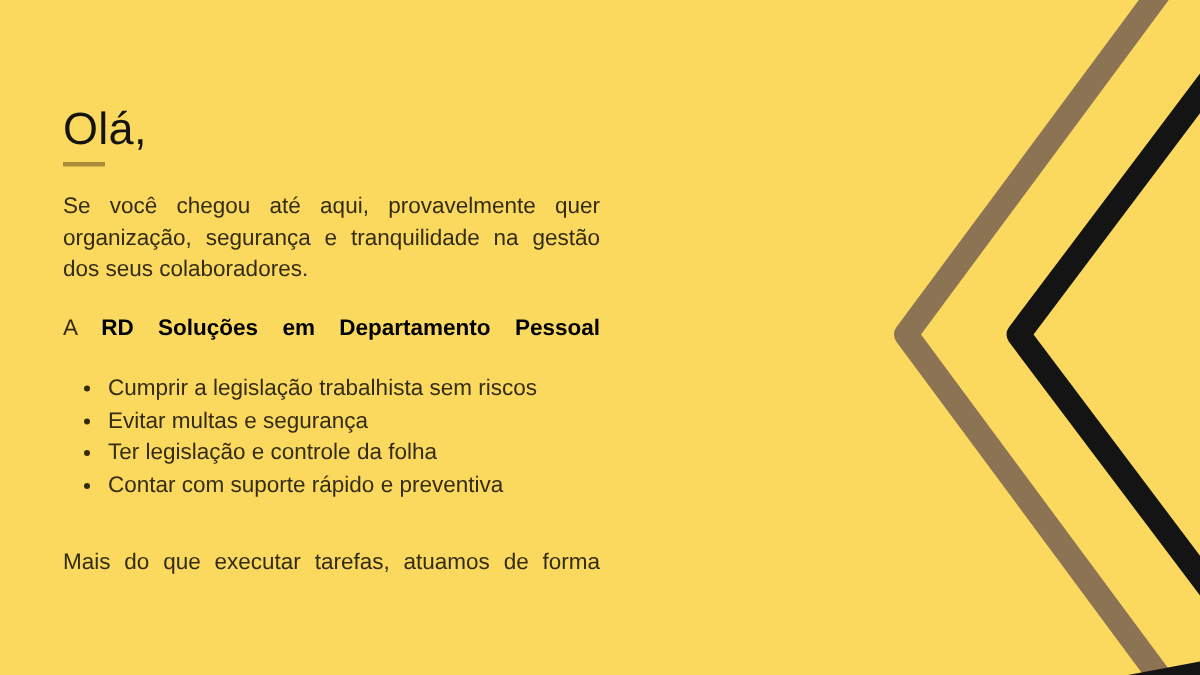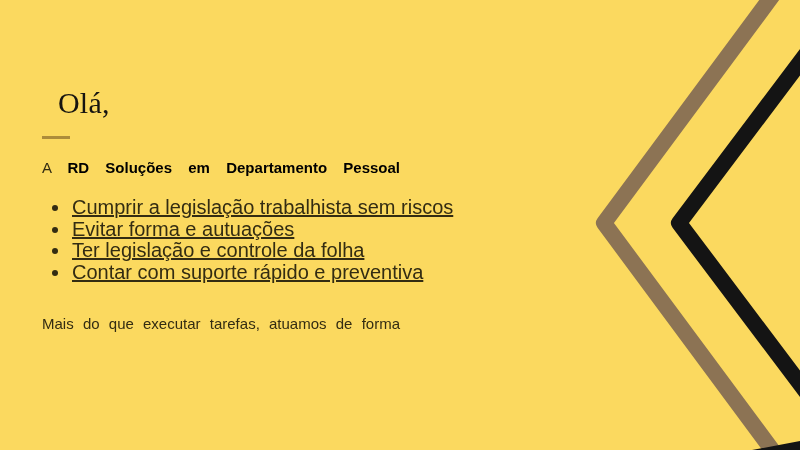--- a/index.html
+++ b/index.html
@@ -22,22 +22,22 @@
 
   .content {
     position: absolute;
     left: 42px;
     top: 70px;
     width: 358px;
     color: #332C12;
   }
 
   .title {
-    margin: 16px;
-    font-family: Liberation Serif, serif;
+    margin: 0;
+    font-family: Liberation Sans, sans-serif;
     font-weight: 500;
     font-size: 30px;
     line-height: 34px;
     letter-spacing: 0.2px;
     color: #161410;
   }
 
   .title-rule {
     width: 28px;
     height: 3px;
@@ -51,51 +51,55 @@
   .p3 { margin-top: 30px; }
 
   .line { white-space: nowrap; }
   .jl { text-align: justify; text-align-last: justify; }
 
   .hl { font-weight: bold; color: #7C7466; }
 
   ul.bullets {
     margin: 19px 0 0 0;
     padding: 0 0 0 29px;
-    font-size: 20px;
+    font-size: 15px;
     line-height: 21.5px;
     list-style: disc outside;
-    text-decoration: underline;
   }
   ul.bullets li { white-space: nowrap; padding-left: 1px; }
 </style>
 </head>
 <body>
 
 <div class="slide" style="background: rgb(251, 217, 95);">
 
   <svg class="decor-svg" viewBox="0 0 800 450" aria-hidden="true">
     <polyline points="784,-20 604,223 787,470" fill="none" stroke-width="16" stroke-linejoin="round" stroke="#8C7354"></polyline>
     <polyline points="822,33 679,223 822,413" fill="none" stroke-width="16" stroke-linejoin="round" stroke="#141414"></polyline>
     <polygon points="752,450 800,450 800,441" fill="#141414"></polygon>
   </svg>
 
   <div class="content" style="color: rgb(51, 44, 18);">
 
     <h1 class="title" style="color: rgb(22, 20, 16);">Olá,</h1>
     <div class="title-rule" style="background: rgb(173, 140, 58);"></div>
 
+    <div class="para p1">
+      <div class="line jl">Se você chegou até aqui, provavelmente quer</div>
+      <div class="line jl">organização, segurança e tranquilidade na gestão</div>
+      <div class="line">dos seus colaboradores.</div>
+    </div>
 
     <div class="para p2">
       <div class="line jl"><span>A</span> <span class="hl" style="color: #000000;">RD Soluções em Departamento Pessoal</span></div>
     </div>
 
     <ul class="bullets">
       <li>Cumprir a legislação trabalhista sem riscos</li>
-      <li>Evitar forma e autuações</li>
+      <li>Evitar multas e segurança</li>
       <li>Ter legislação e controle da folha</li>
       <li>Contar com suporte rápido e preventiva</li>
     </ul>
 
     <div class="para p3">
       <div class="line jl">Mais do que executar tarefas, atuamos de forma</div>
     </div>
 
   </div>
 </div>

